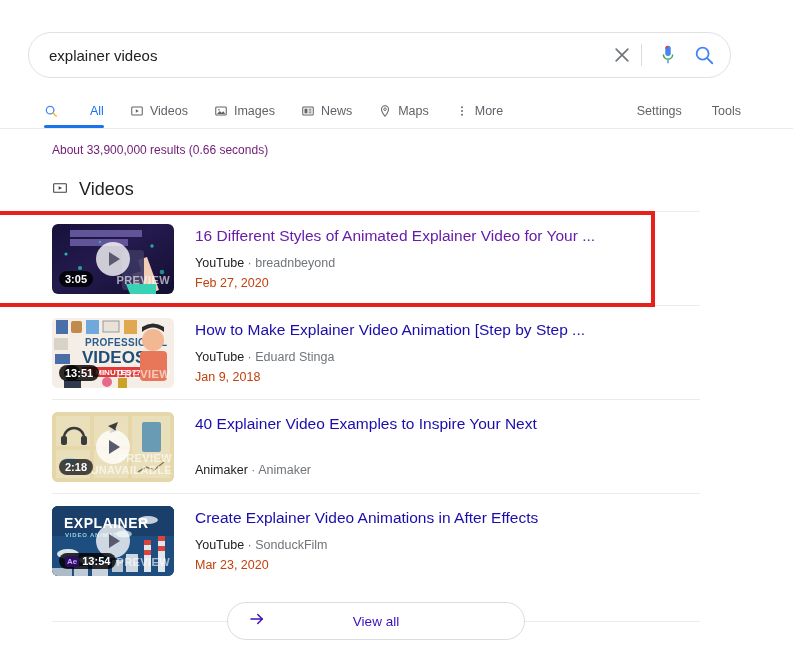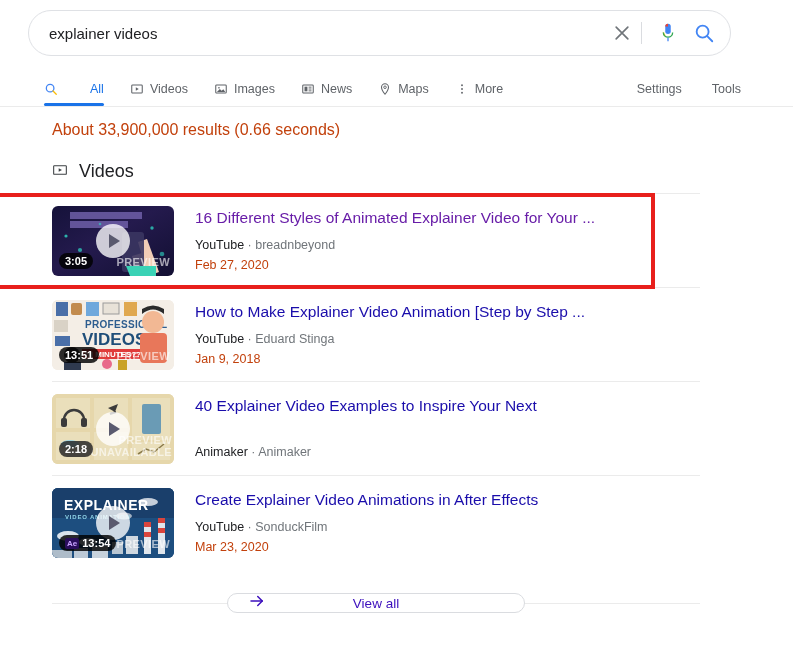--- a/index.html
+++ b/index.html
@@ -4,21 +4,21 @@
 <style>
   * { box-sizing: border-box; margin: 0; padding: 0; }
   html, body {
     width: 793px; height: 645px;
     background: #ffffff;
     font-family: "Liberation Sans", sans-serif;
     overflow: hidden;
   }
 
   
-  .search-wrap { padding: 10px 0 0 28px; }
+  .search-wrap { padding: 32px 0 0 28px; }
   .search-box {
     width: 703px; height: 46px;
     border: 1px solid #dfe1e5; border-radius: 24px;
     background: #fff;
     display: flex; align-items: center;
     padding: 0 8px 0 20px;
   }
   .search-input {
     flex: 1; border: 0; outline: 0;
     font-family: "Liberation Sans", sans-serif;
@@ -57,21 +57,21 @@
     display: flex; gap: 30px; align-items: center; height: 34px;
   }
   .right-links span { font-size: 12.5px; color: #5f6368; cursor: pointer; }
   .tabs-underline {
     height: 1px; background: #ebebeb; width: 100%;
   }
 
   
   .stats {
     padding: 14px 0 0 52px;
-    font-size: 16px; color: #c2410c;
+    font-size: 12px; color: #701a75;
   }
 
   
   .videos-head {
     display: flex; align-items: center; gap: 11px;
     padding: 22px 0 0 52px;
   }
   .videos-head .vtitle { font-size: 18px; color: #202124; }
 
   .results { padding-left: 52px; margin-top: 11px; position: relative; }
@@ -146,21 +146,21 @@
     display: flex; align-items: center; justify-content: center;
     height: 42px;
   }
   .viewall-line {
     position: absolute; left: 0; right: 0; top: 50%;
     height: 1px; background: #ebebeb;
   }
   .viewall-btn {
     position: relative; z-index: 2;
     background: #fff; border: 1px solid #dadce0;
-    border-radius: 21px; height: 20px; width: 298px;
+    border-radius: 21px; height: 38px; width: 298px;
     display: flex; align-items: center;
     padding: 0 20px; cursor: pointer;
   }
   .viewall-btn .label {
     flex: 1; text-align: center;
     font-size: 13.5px; color: #3c0fbd;
     margin-right: 18px;
   }
 </style>
 </head>

